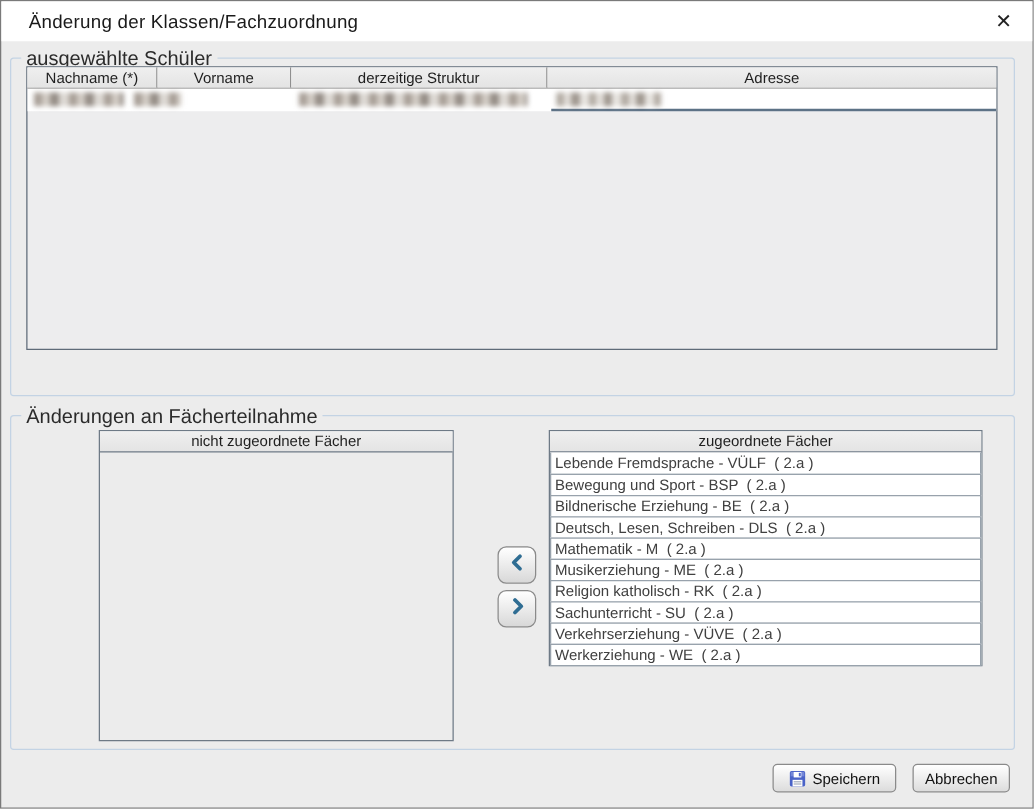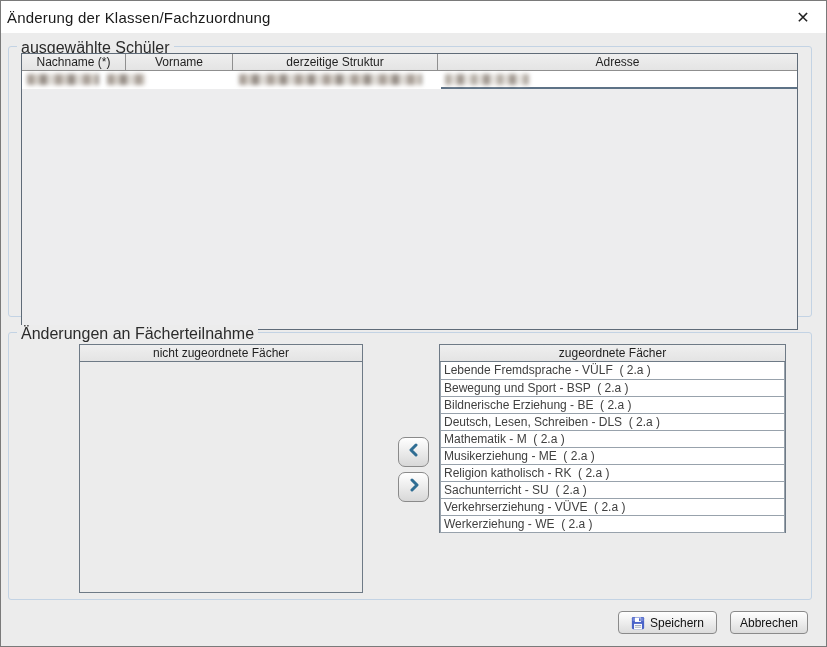--- a/index.html
+++ b/index.html
@@ -9,39 +9,39 @@
   .window {
     position:relative; width:827px; height:647px;
     background:#ececec; border:1px solid #7a7a7a; overflow:hidden;
   }
 
   
   .titlebar {
     position:absolute; left:0; top:0; right:0; height:32px;
     background:#ffffff; display:flex; align-items:center;
   }
-  .title { font-size:15px; color:#1a1a1a; padding-left:6px; letter-spacing:.2px; }
+  .title { font-size:15px; color:#1a1a1a; padding-left:22px; letter-spacing:.2px; }
   .close-btn {
     position:absolute; right:10px; top:4px; width:26px; height:24px;
     display:flex; align-items:center; justify-content:center;
     font-size:16px; color:#222; cursor:pointer; font-weight:400;
   }
 
   
   .groupbox {
     position:absolute; border:1px solid #c3d3e4; border-radius:3px;
   }
   .groupbox-label {
     position:absolute; top:-8px; left:8px; background:#ececec;
     padding:0 4px; font-size:16px; color:#2b2b2b; white-space:nowrap;
   }
 
   
   .stu-table {
-    position:absolute; left:20px; top:52px; width:777px; height:277px;
+    position:absolute; left:20px; top:52px; width:777px; height:227px;
     border:1px solid #5f6b78; background:#ededee;
   }
   .thead { display:flex; height:17px; border-bottom:1px solid #8f8f8f; background:#eaeaea; }
   .th {
     font-size:12px; color:#1f1f1f; text-align:center; line-height:16px;
     border-right:1px solid #8f8f8f; overflow:hidden; white-space:nowrap;
     background:linear-gradient(#efefef,#e4e4e4);
   }
   .th:nth-of-type(1){ width:104px; }
   .th:nth-of-type(2){ width:107px; }

